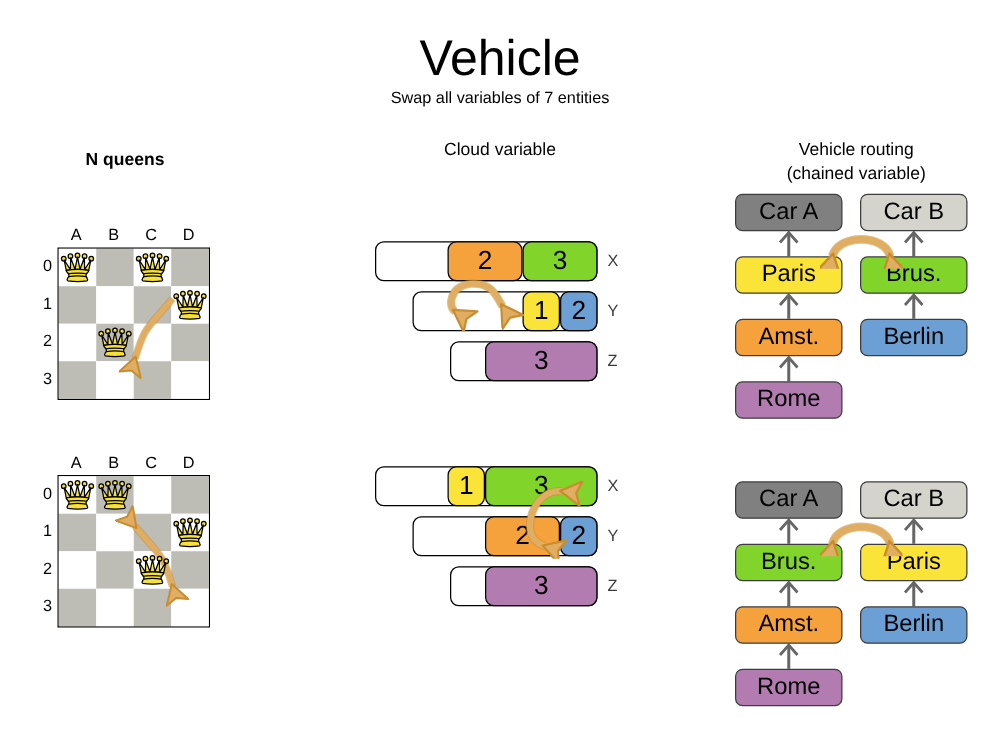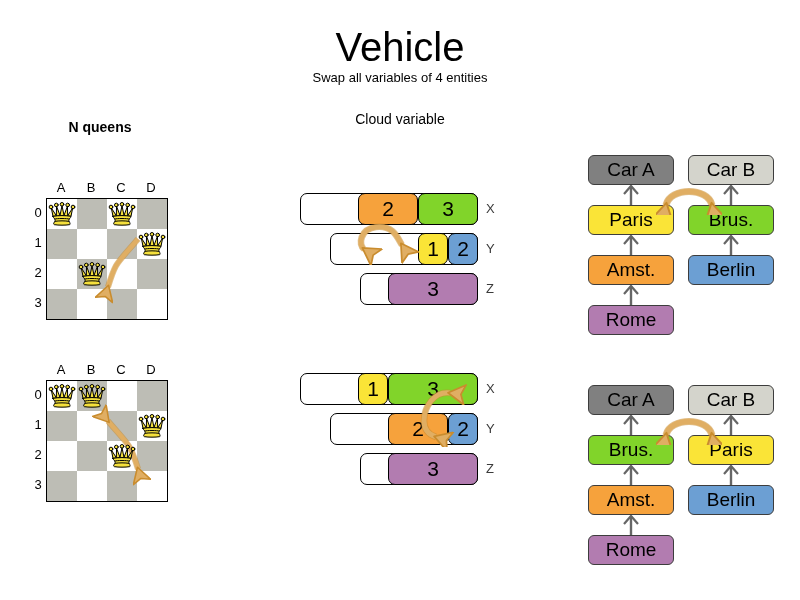--- a/index.html
+++ b/index.html
@@ -168,25 +168,27 @@
   }
   .vrp-swap {
     position: absolute;
     pointer-events: none;
   }
 </style>
 </head>
 <body>
 
 <div id="page-title">Vehicle</div>
-<div id="page-subtitle">Swap all variables of 4 entities</div>
+<div id="page-subtitle">Swap all variables of 7 entities</div>
 
 <div class="col-heading" id="heading-nqueens">N queens</div>
 <div class="col-heading" id="heading-cloud">Cloud variable</div>
 <div class="col-heading" id="heading-vrp">
+  <div>Vehicle routing</div>
+  <div>(chained variable)</div>
 </div>
 
 <div class="board-wrap" id="board-top" style="width: 150px; height: 140px;">
     <div class="board-colhdr" style="left: 16px;">A</div>
     <div class="board-colhdr" style="left: 46px;">B</div>
     <div class="board-colhdr" style="left: 76px;">C</div>
     <div class="board-colhdr" style="left: 106px;">D</div>
     <div class="board-rowhdr" style="top: 18px;">0</div>
     <div class="board-rowhdr" style="top: 48px;">1</div>
     <div class="board-rowhdr" style="top: 78px;">2</div>

